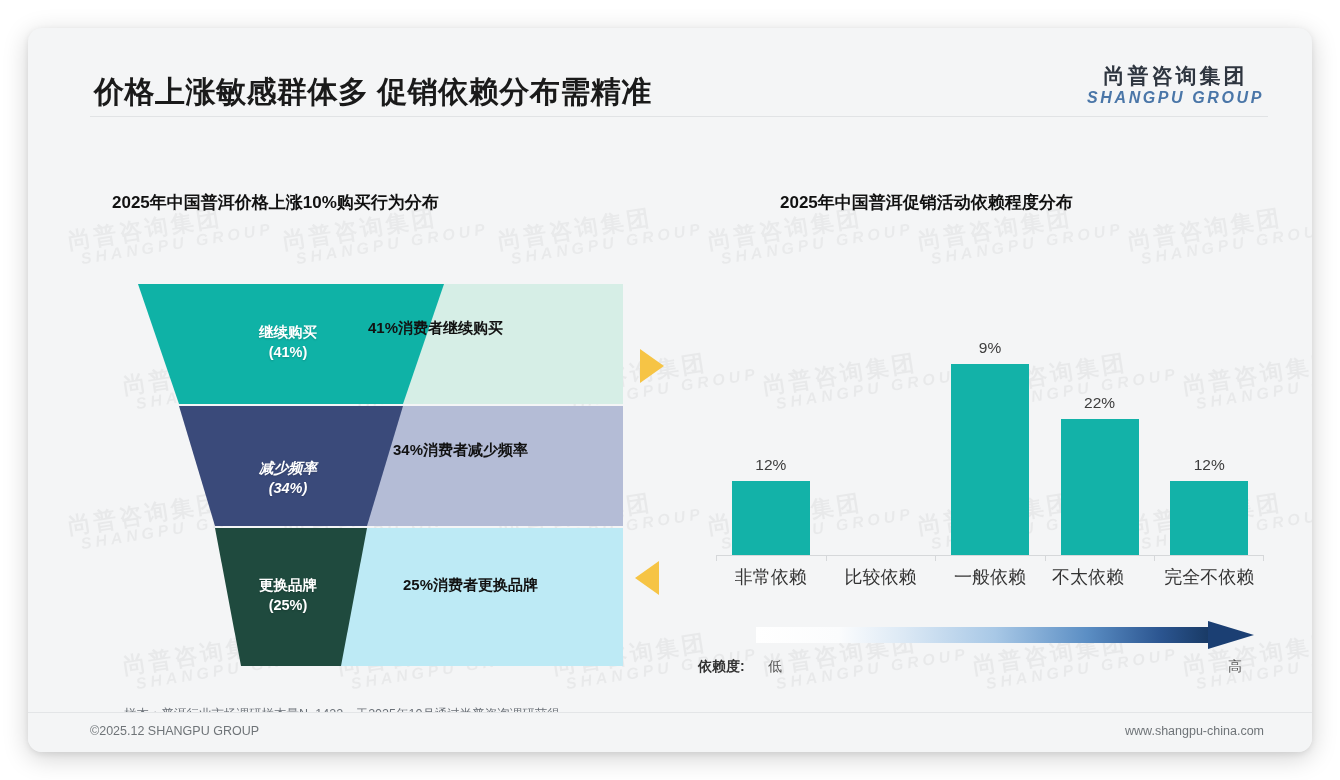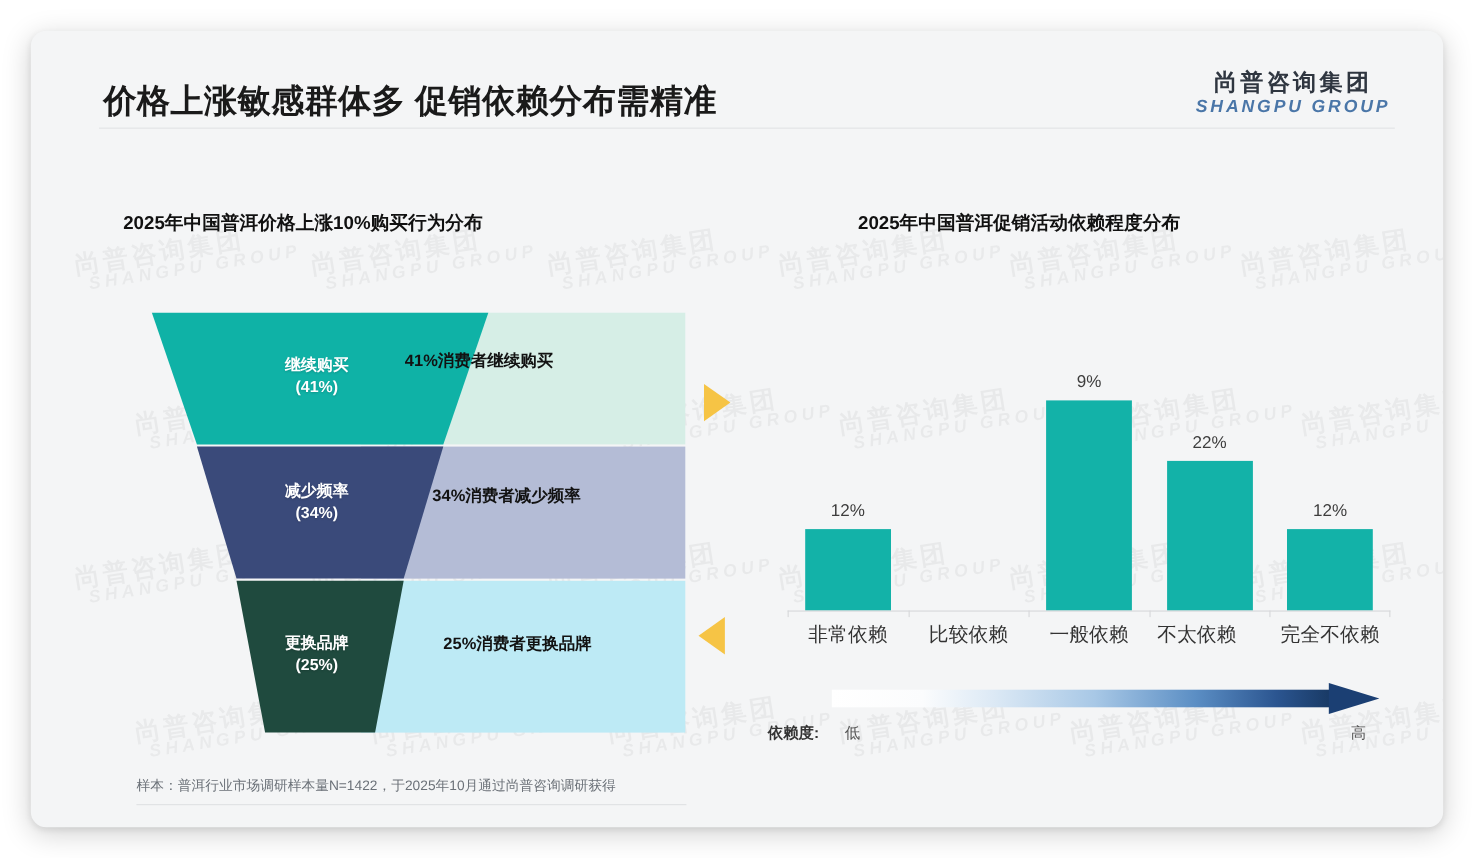--- a/index.html
+++ b/index.html
@@ -426,21 +426,21 @@
       <svg width="520" height="384" class="funnel-svg">
         <rect x="205" y="0" width="295" height="120" fill="#d6eee6"></rect>
         <polygon points="15,0 321,0 280,120 56,120" fill="#0fb2a6"></polygon>
         <rect x="205" y="122" width="295" height="120" fill="#b4bcd6"></rect>
         <polygon points="56,122 280,122 244,242 92,242" fill="#3a4a7a"></polygon>
         <rect x="205" y="244" width="295" height="138" fill="#bdeaf5"></rect>
         <polygon points="92,244 244,244 218,382 118,382" fill="#1f4a3e"></polygon>
       </svg>
       <div class="funnel-label" style="left: 110px; width: 110px; top: 39px;"><span>继续购买</span><br><span>(41%)</span></div>
       <div class="funnel-side-text" style="left: 245px; top: 35px;">41%消费者继续购买</div>
-      <div class="funnel-label" style="left: 110px; width: 110px; top: 154px;"><span>减少频率</span><br><span>(34%)</span></div>
+      <div class="funnel-label" style="left: 110px; width: 110px; top: 175px; font-style: italic;"><span>减少频率</span><br><span>(34%)</span></div>
       <div class="funnel-side-text" style="left: 270px; top: 157px;">34%消费者减少频率</div>
       <div class="funnel-label" style="left: 110px; width: 110px; top: 292px;"><span>更换品牌</span><br><span>(25%)</span></div>
       <div class="funnel-side-text" style="left: 280px; top: 292px;">25%消费者更换品牌</div>
       <div class="arrow-marker arrow-right" style="left: 517px; top: 65px;"></div>
       <div class="arrow-marker arrow-left" style="left: 512px; top: 277px;"></div>
     </div>
 
   <div class="bar-area">
     <div class="bar-plot" id="bar-plot">
         <div class="bar-col" style="left: 11.8px;">
@@ -497,14 +497,19 @@
       </svg>
     </div>
     <div class="legend-label">依赖度:</div>
     <div class="legend-low">低</div>
     <div class="legend-high">高</div>
   </div>
 
   <div class="footnote">样本：普洱行业市场调研样本量N=1422，于2025年10月通过尚普咨询调研获得</div>
   <div class="footnote-rule"></div>
 
+  <div class="footer">
+    <div class="footer-rule"></div>
+    <div class="footer-left">©2025.12 SHANGPU GROUP</div>
+    <div class="footer-right">www.shangpu-china.com</div>
+  </div>
 
 </div>
 
 </body></html>

